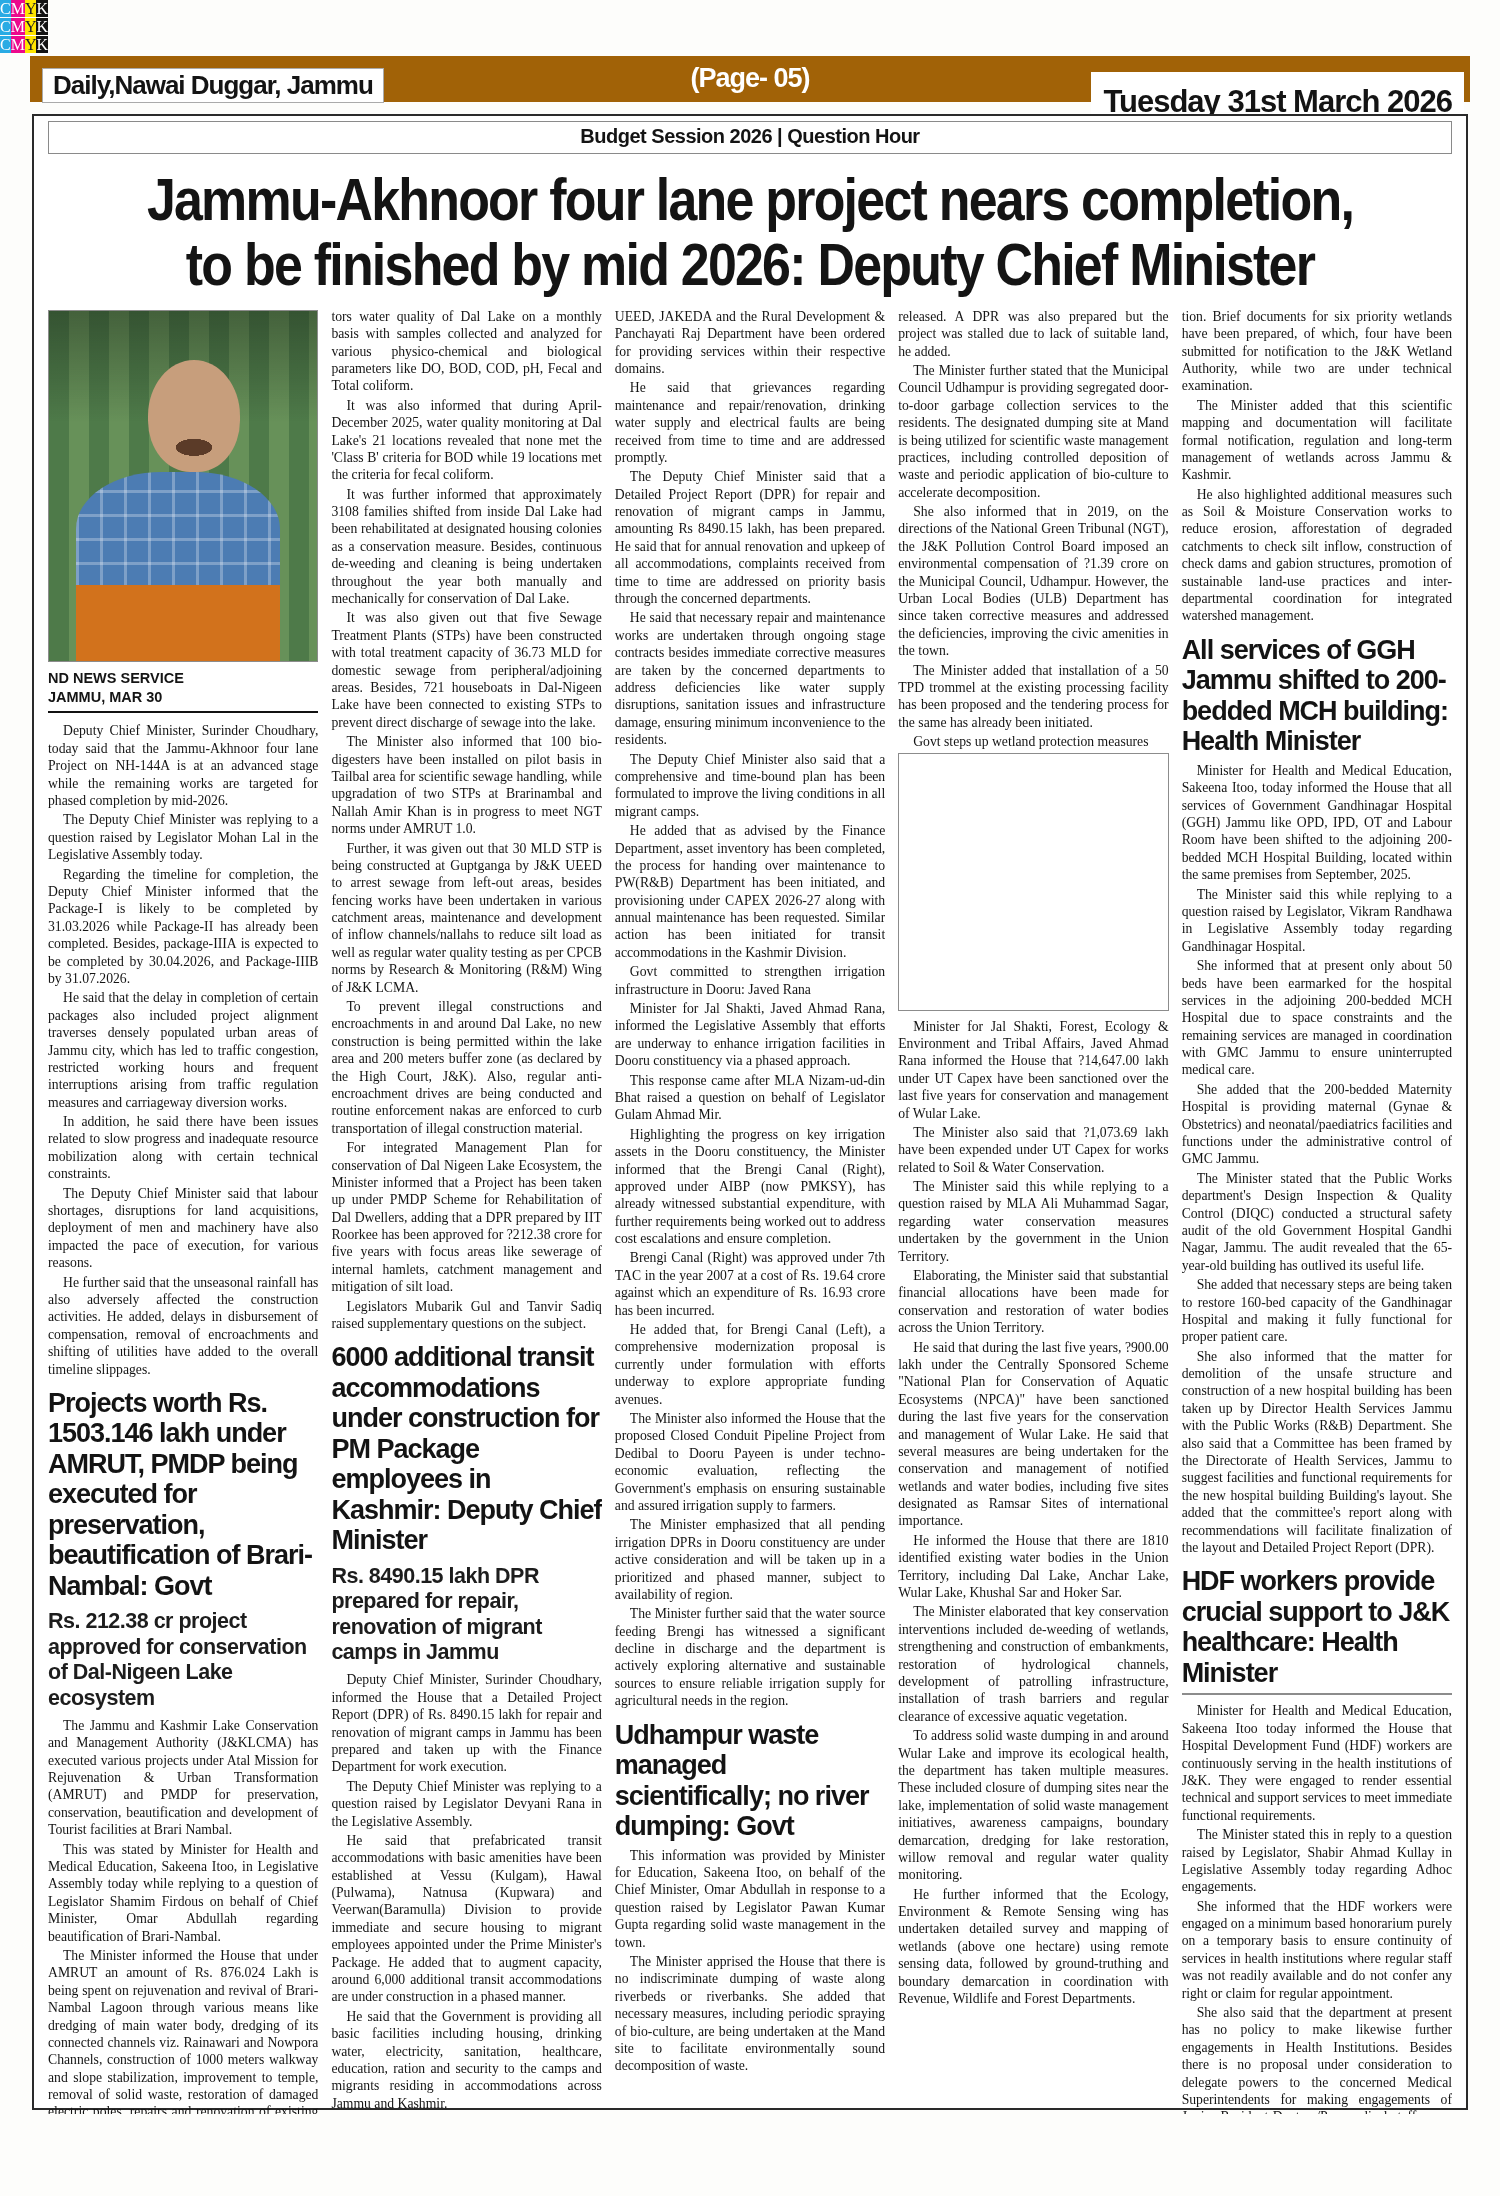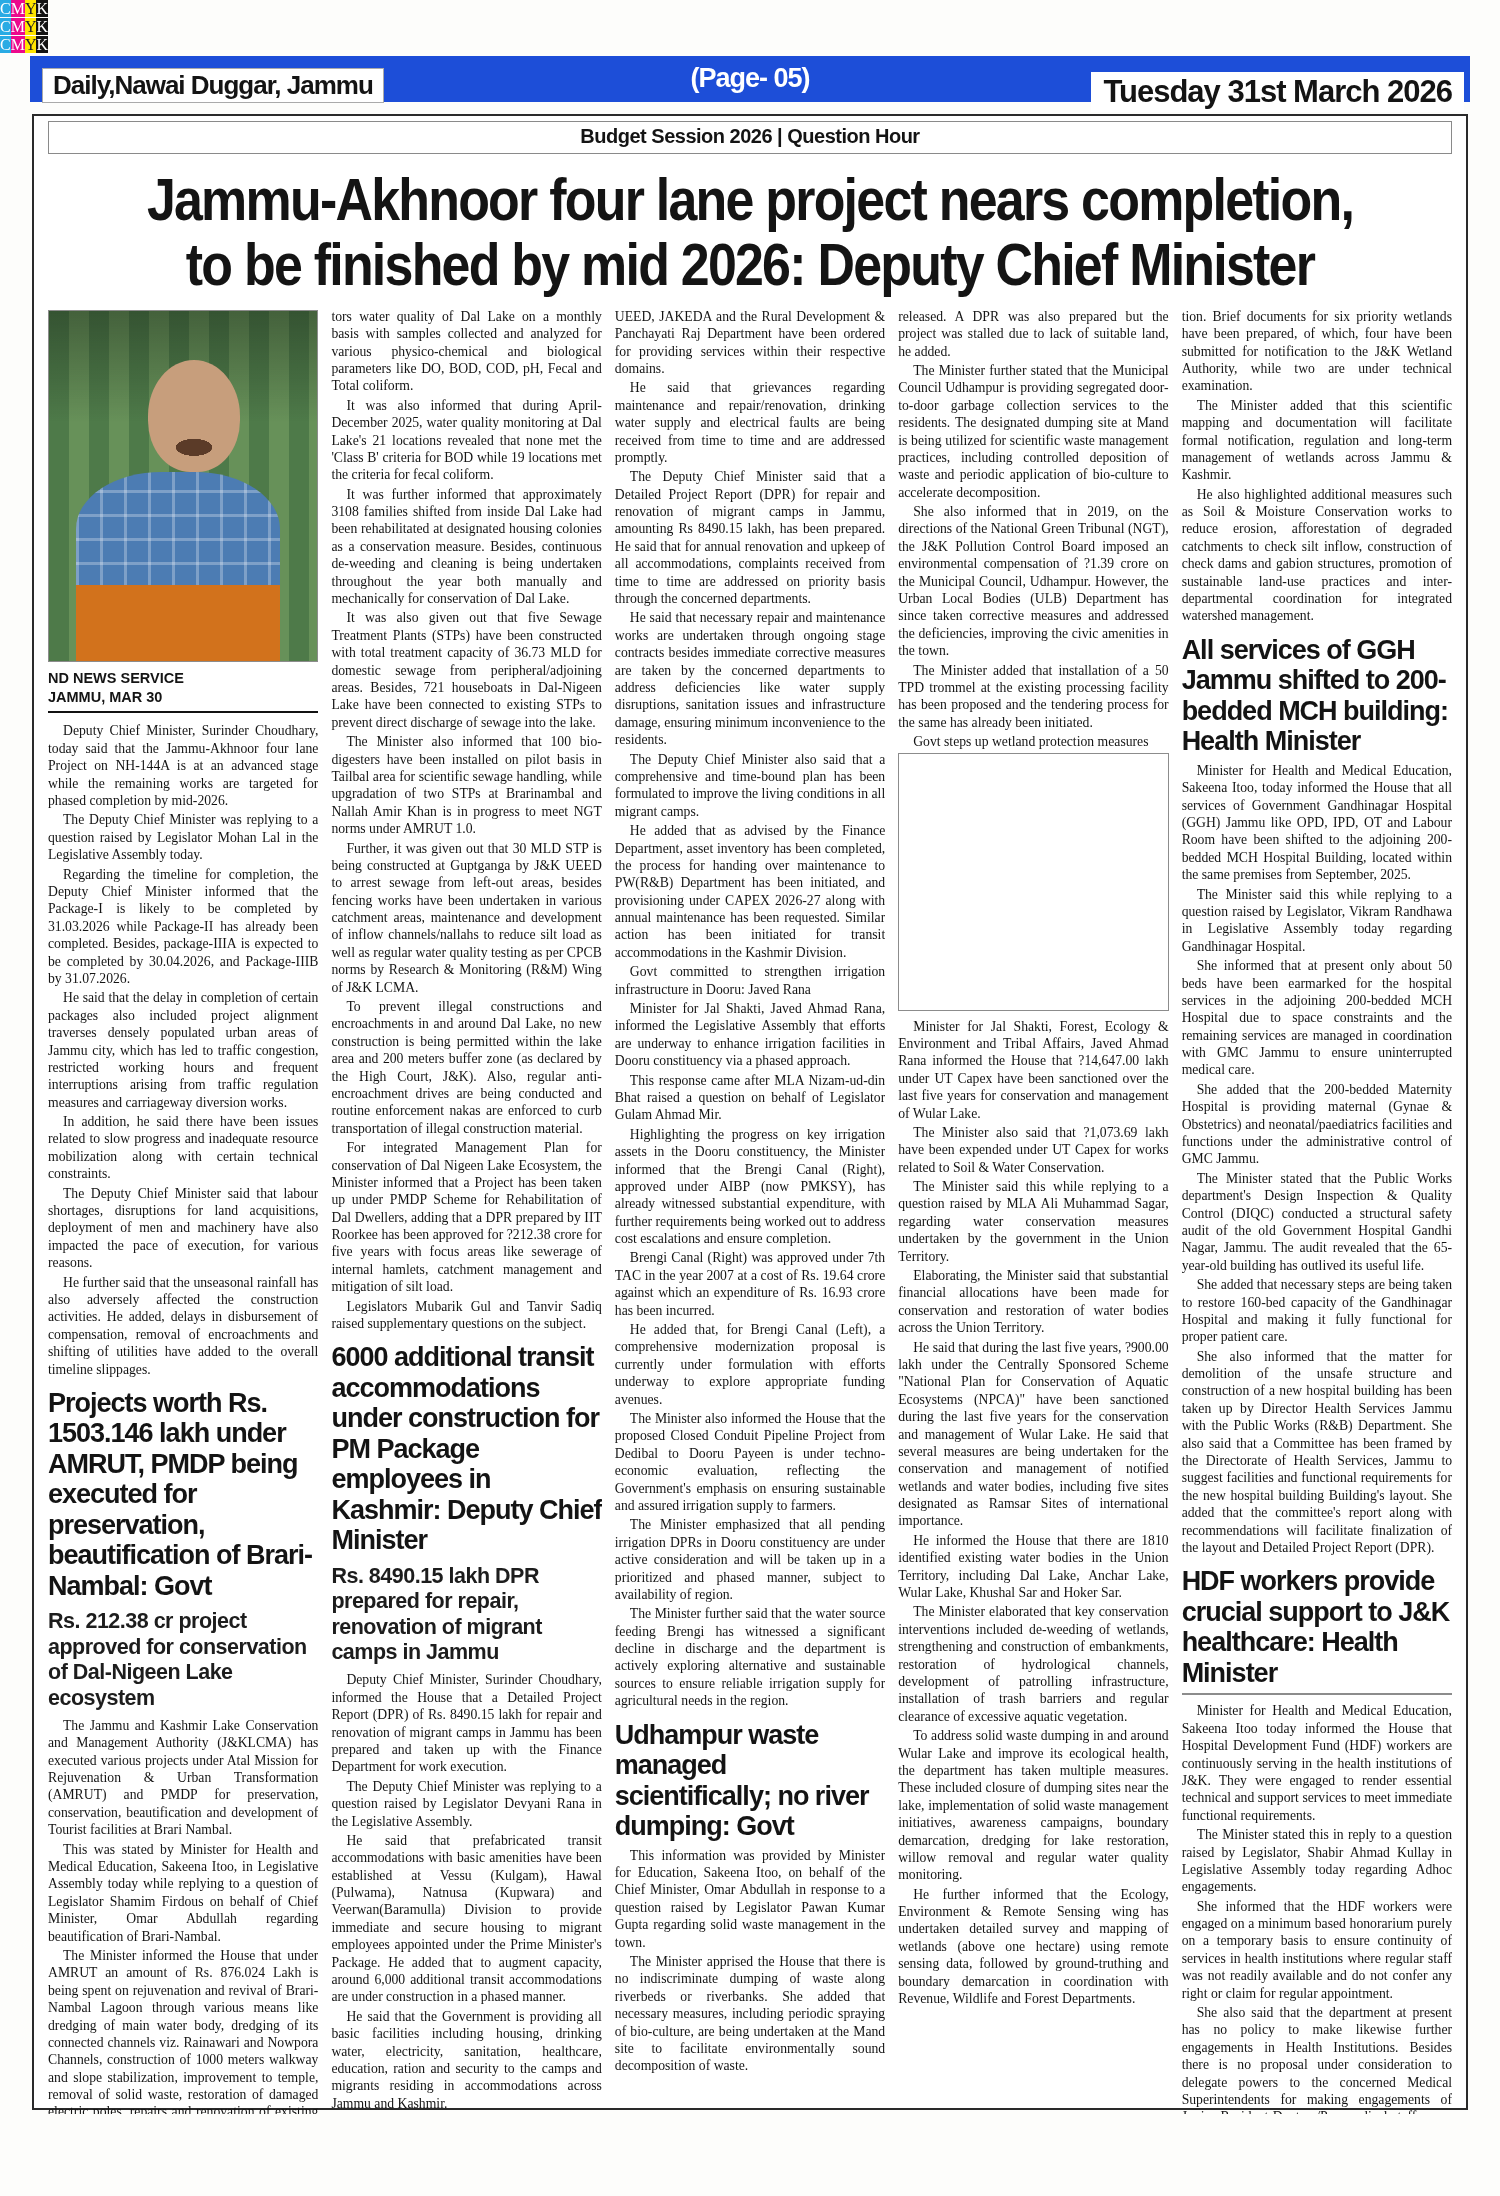--- a/index.html
+++ b/index.html
@@ -1,21 +1,21 @@
 <!DOCTYPE html>
 <html><head>
 <meta charset="utf-8">
 <style>
   html,body{margin:0;padding:0;background:#e8e8e4;}
   .page{position:relative;width:1500px;height:2196px;background:#fdfdfb;font-family:"Liberation Serif",serif;color:#141414;overflow:hidden;}
   
-  .masthead{position:absolute;left:30px;right:30px;top:56px;height:46px;background:#1d4ed8;}
+  .masthead{position:absolute;left:30px;right:30px;top:56px;height:46px;background:#a16207;}
   .mast-left{position:absolute;left:12px;top:12px;background:#fff;border:1px solid #aaa;padding:1px 10px;font-family:"Liberation Sans",sans-serif;font-weight:bold;font-size:26px;letter-spacing:-1px;white-space:nowrap;}
   .mast-center{position:absolute;left:0;right:0;top:7px;text-align:center;color:#fff;font-family:"Liberation Sans",sans-serif;font-weight:bold;font-size:27px;letter-spacing:-1px;}
-  .mast-right{position:absolute;right:6px;top:16px;background:#fff;padding:2px 12px;font-family:"Liberation Sans",sans-serif;font-weight:bold;font-size:31px;letter-spacing:-1px;white-space:nowrap;}
+  .mast-right{position:absolute;right:6px;top:16px;background:#fff;padding:12px 12px;font-family:"Liberation Sans",sans-serif;font-weight:bold;font-size:31px;letter-spacing:-1px;white-space:nowrap;}
   
   .content-box{position:absolute;left:32px;right:32px;top:114px;bottom:86px;border:2px solid #2a2a2a;background:#fff;padding:0 14px;box-sizing:border-box;}
   .kicker{margin:5px 0 0;border:1px solid #8a8a8a;text-align:center;font-family:"Liberation Sans",sans-serif;font-weight:bold;font-size:20px;letter-spacing:-0.5px;padding:3px 0 5px;}
   .headline{margin:14px 10px 10px;text-align:center;font-family:"Liberation Sans",sans-serif;font-weight:700;font-size:59px;line-height:1.1;letter-spacing:-2px;transform:scaleX(0.88);transform-origin:center;}
   
   .cols{display:flex;gap:13px;margin-top:8px;height:1806px;overflow:hidden;}
   .col{flex:1 1 0;min-width:0;overflow:hidden;font-size:13.7px;line-height:1.27;text-align:justify;}
   .col p.body{margin:0 0 2px;text-indent:15px;}
   .col p.noind{text-indent:0;}
   .subhead{font-family:"Liberation Sans",sans-serif;font-weight:700;font-size:27px;line-height:1.13;letter-spacing:-1px;margin:10px 0 5px;text-align:left;}

